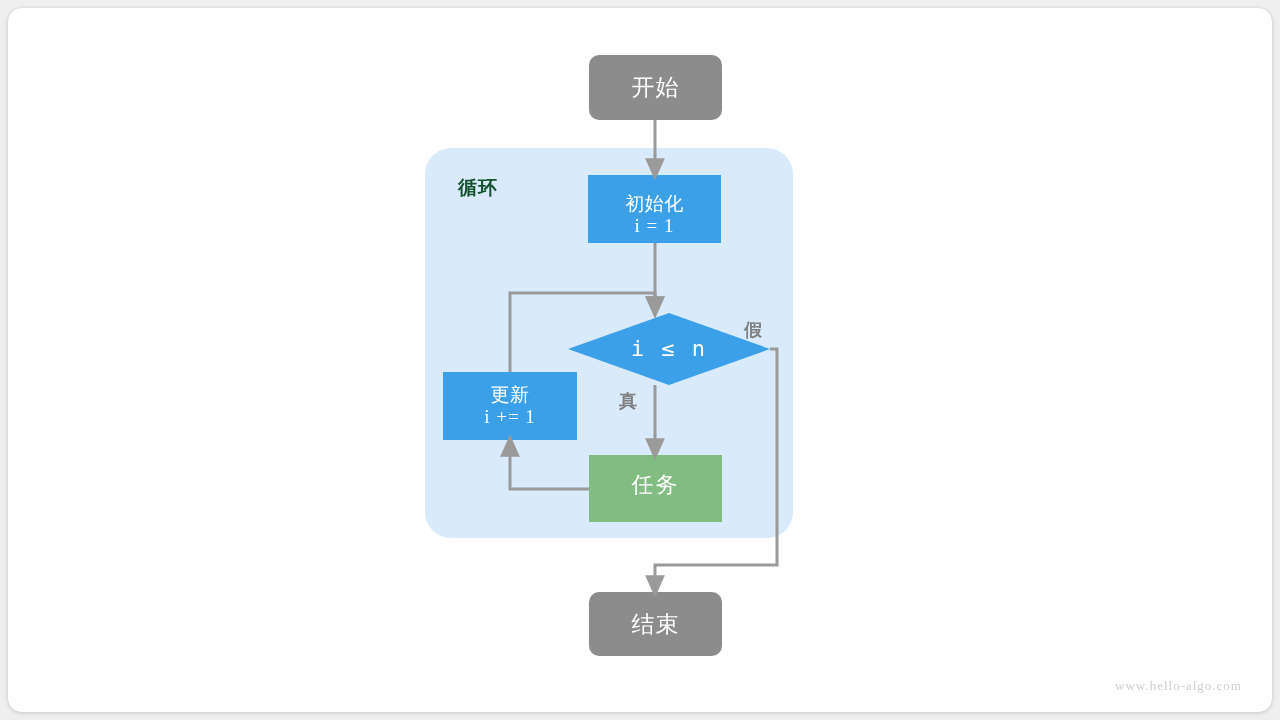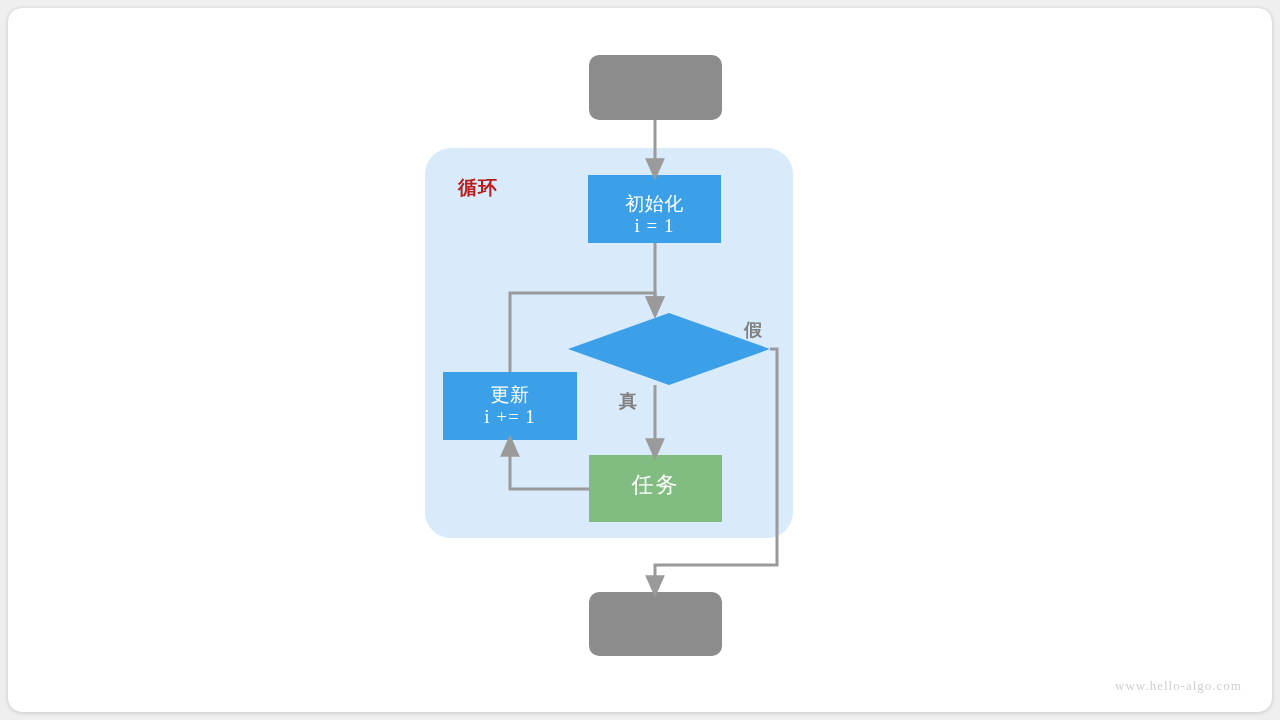--- a/index.html
+++ b/index.html
@@ -66,21 +66,21 @@
     letter-spacing: 2px;
   }
   .task-label {
     font-size: 22px;
     letter-spacing: 2px;
   }
   .group-label {
     position: absolute;
     font-size: 19px;
     font-weight: bold;
-    color: #b91c1c;
+    color: #14532d;
     letter-spacing: 1px;
   }
   .edge-label {
     position: absolute;
     font-size: 18px;
     font-weight: bold;
     color: #808080;
     letter-spacing: 1px;
   }
   .watermark {
@@ -128,34 +128,37 @@
 
       <path d="M581,481 L502,481 L502,438" stroke="#9a9a9a" stroke-width="3" fill="none" stroke-linejoin="miter" marker-end="url(#arrowhead)"></path>
 
       <path d="M502,364 L502,285 L647,285 L647,299" stroke="#9a9a9a" stroke-width="3" fill="none" stroke-linejoin="miter" marker-end="url(#arrowhead)"></path>
 
       <path d="M762,341 L769,341 L769,557 L647,557 L647,578" stroke="#9a9a9a" stroke-width="3" fill="none" stroke-linejoin="miter" marker-end="url(#arrowhead)"></path>
     </svg>
 
     <div class="group-label" style="left:450px; top:167px;">循环</div>
 
+    <div class="node-label terminal-label" style="left:581px; top:47px; width:133px; height:65px;">开始</div>
 
     <div class="node-label" style="left:580px; top:167px; width:133px; height:80px;">
       <div class="process-title">初始化</div>
       <div class="process-code">i = 1</div>
     </div>
 
+    <div class="node-label cond-code" style="left:560px; top:305px; width:202px; height:72px;">i ≤ n</div>
 
     <div class="node-label" style="left:435px; top:364px; width:134px; height:68px;border-radius:15px;">
       <div class="process-title">更新</div>
       <div class="process-code">i += 1</div>
     </div>
 
     <div class="node-label task-label" style="left:581px; top:447px; width:133px; height:60px;">任务</div>
 
+    <div class="node-label terminal-label" style="left:581px; top:584px; width:133px; height:64px;">结束</div>
 
     <div class="edge-label" style="left:611px; top:381px;">真</div>
 
     <div class="edge-label" style="left:736px; top:310px;">假</div>
 
     <div class="watermark">www.hello-algo.com</div>
 
   </div>
 </div>
 

